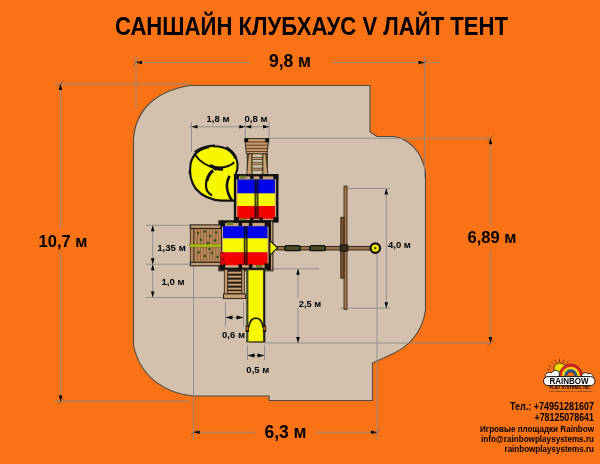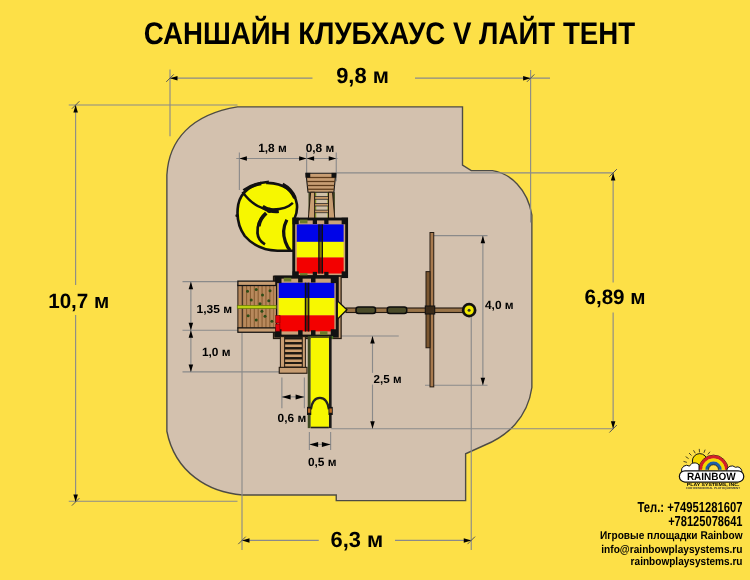--- a/index.html
+++ b/index.html
@@ -1,16 +1,16 @@
 <!DOCTYPE html>
 <html><head>
 <meta charset="utf-8">
 <style>
 html,body{margin:0;padding:0;background:#fff;}
-#canvas{position:relative;width:600px;height:464px;background:#fde047;overflow:hidden;
+#canvas{position:relative;width:600px;height:464px;background:#f97316;overflow:hidden;
 font-family:"Liberation Sans",sans-serif;}
 svg{position:absolute;left:0;top:0;}
 </style>
 </head>
 <body>
 <div id="canvas">
 <svg width="600" height="464" viewBox="0 0 600 464">
 
   <text transform="translate(311.5,35) scale(0.885,1)" font-size="25" font-weight="bold" fill="#000" text-anchor="middle">САНШАЙН КЛУБХАУС V ЛАЙТ ТЕНТ</text>
 

